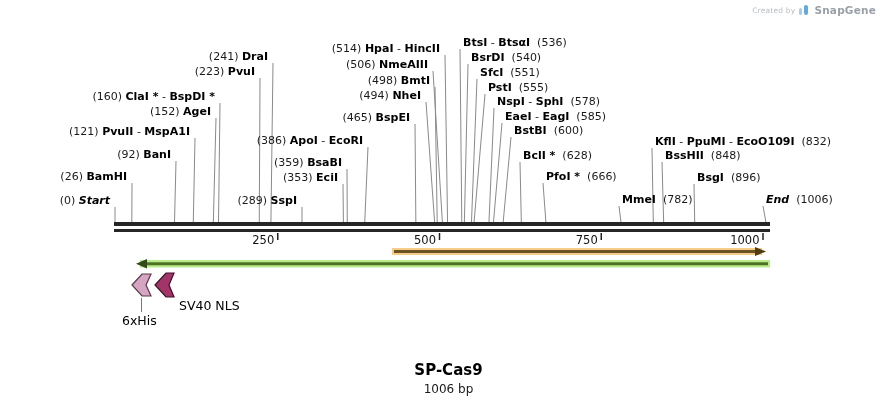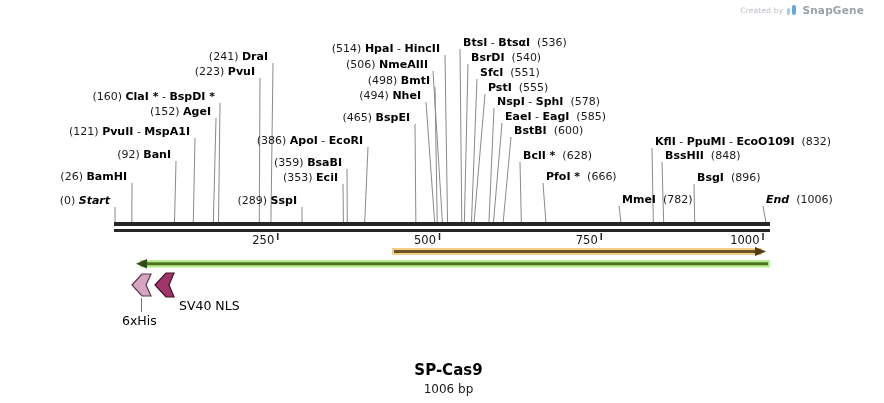--- a/index.html
+++ b/index.html
@@ -1,18 +1,18 @@
 <!DOCTYPE html>
 <html><head>
 <meta charset="utf-8">
 <style>
   html,body{margin:0;padding:0;background:#fff;}
   .canvas{position:relative;width:884px;height:403px;background:#ffffff;
           font-family:"DejaVu Sans",sans-serif;overflow:hidden;}
-  .credit{position:absolute;top:4px;right:20px;display:flex;align-items:center;gap:4px;
+  .credit{position:absolute;top:4px;right:8px;display:flex;align-items:center;gap:4px;
           -webkit-user-select:none;user-select:none;}
   .credit .created{font-size:7.5px;color:#b7bdc3;letter-spacing:.2px;}
   .credit .brand{font-size:10.5px;color:#9aa1a8;font-weight:600;letter-spacing:.2px;text-align:right;}
   .logo{display:inline-block;width:11px;height:12px;position:relative;}
   .logo .bar1{position:absolute;left:0px;top:4px;width:3px;height:7px;border-radius:1.5px;background:#a9cce9;}
   .logo .bar2{position:absolute;left:4.5px;top:1px;width:4.5px;height:10px;border-radius:2px;background:#64a9dd;}
   .title-block{position:absolute;left:13px;right:0;top:362px;text-align:center;line-height:1.15;}
   .title-block .name{font-size:15px;font-weight:bold;color:#000;}
   .title-block .len{font-size:12px;color:#1a1a1a;margin-top:4px;}
   svg text{font-family:"DejaVu Sans",sans-serif;}

